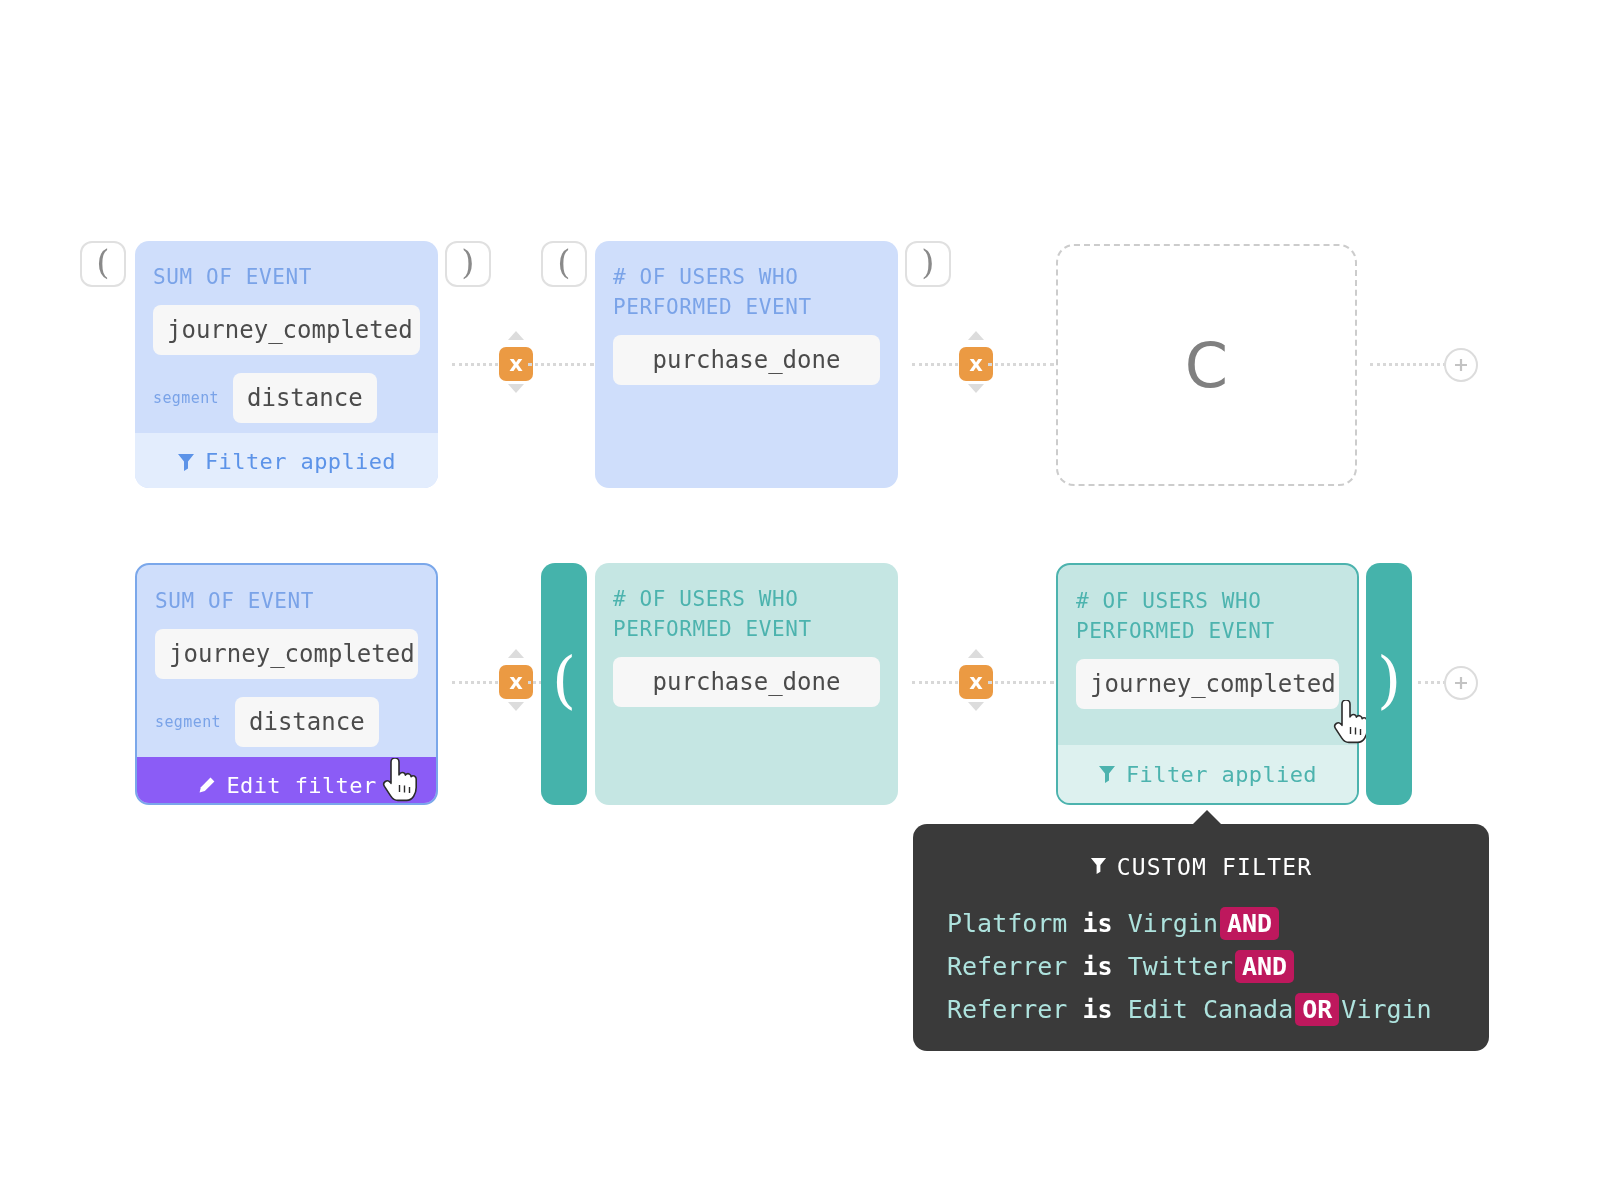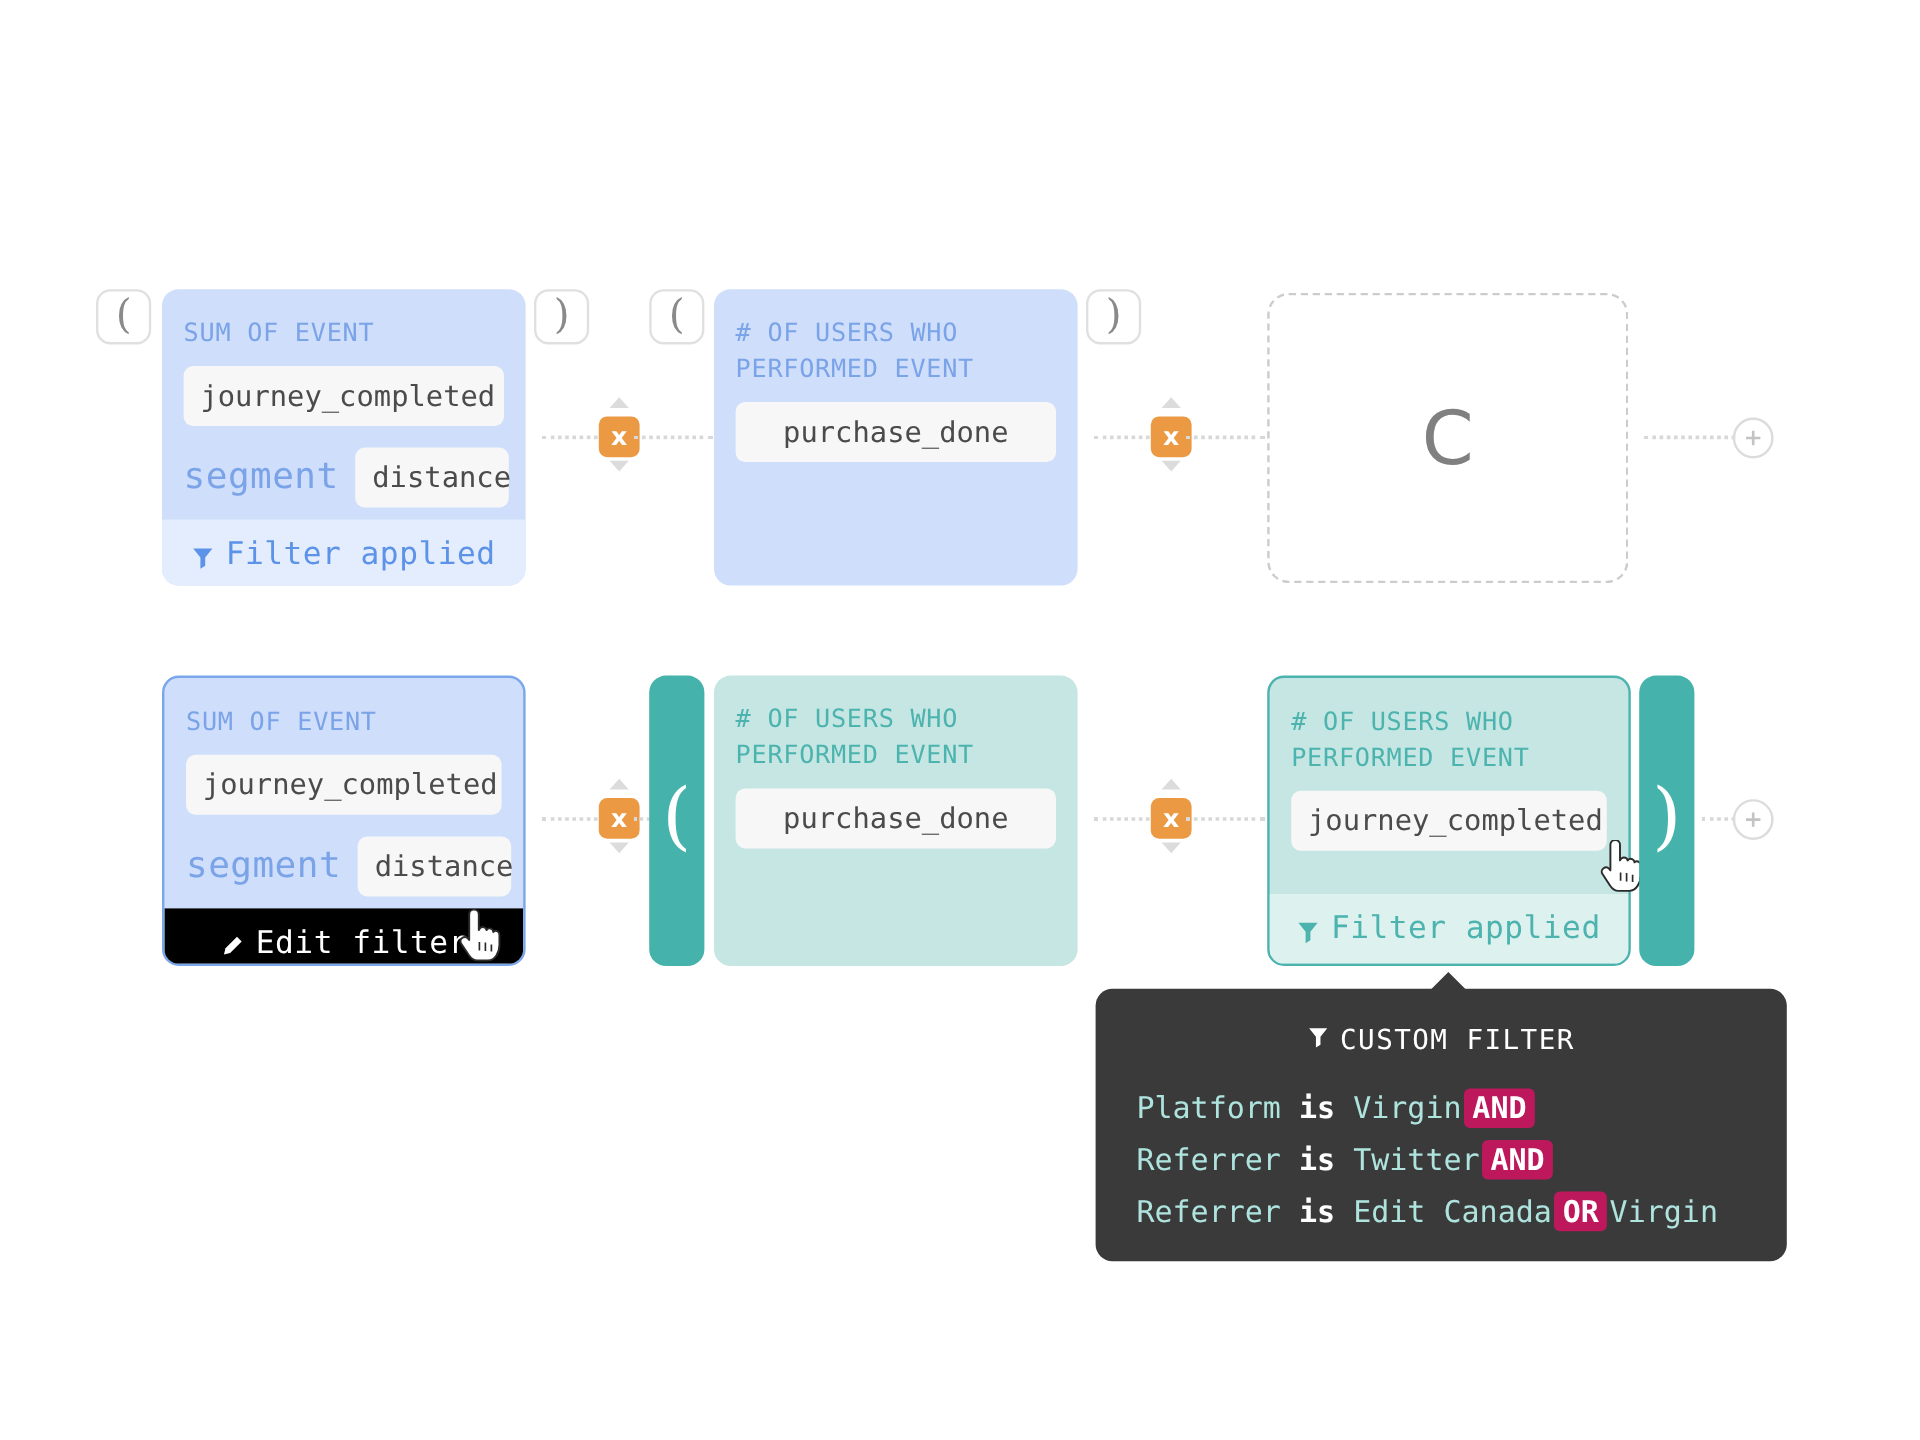--- a/index.html
+++ b/index.html
@@ -61,41 +61,41 @@
   .pill.full { display: block; width: 100%; }
 
   .seg-row {
     display: flex;
     align-items: center;
     gap: 14px;
     margin-top: 18px;
     justify-content: flex-start;
   }
   .seg-label {
-    font-size: 30px;
+    font-size: 15px;
     letter-spacing: 0.4px;
   }
   .blue .seg-label, .blue-active .seg-label { color: #7aa3e8; }
   .seg-value { min-width: 128px; }
 
   
   .card-foot {
     flex: 0 0 auto;
     height: 58px;
     display: flex;
     align-items: center;
     justify-content: center;
     gap: 10px;
-    font-size: 26px;
+    font-size: 22px;
     letter-spacing: 0.4px;
     box-sizing: border-box;
   }
   .foot-filter-blue { background: #e3edfd; color: #5c93e8; }
   .foot-filter-teal { background: #ddf1ef; color: #4cb3ae; }
-  .foot-edit-blue   { background: #000000; color: #ffffff; }
+  .foot-edit-blue   { background: #8b5cf6; color: #ffffff; }
 
   .funnel { display: inline-block; width: 18px; height: 20px; }
   .pencil { display: inline-block; width: 20px; height: 20px; }
 
   
   .paren-btn {
     position: absolute;
     width: 46px;
     height: 46px;
     border: 2px solid #e0e0e0;

